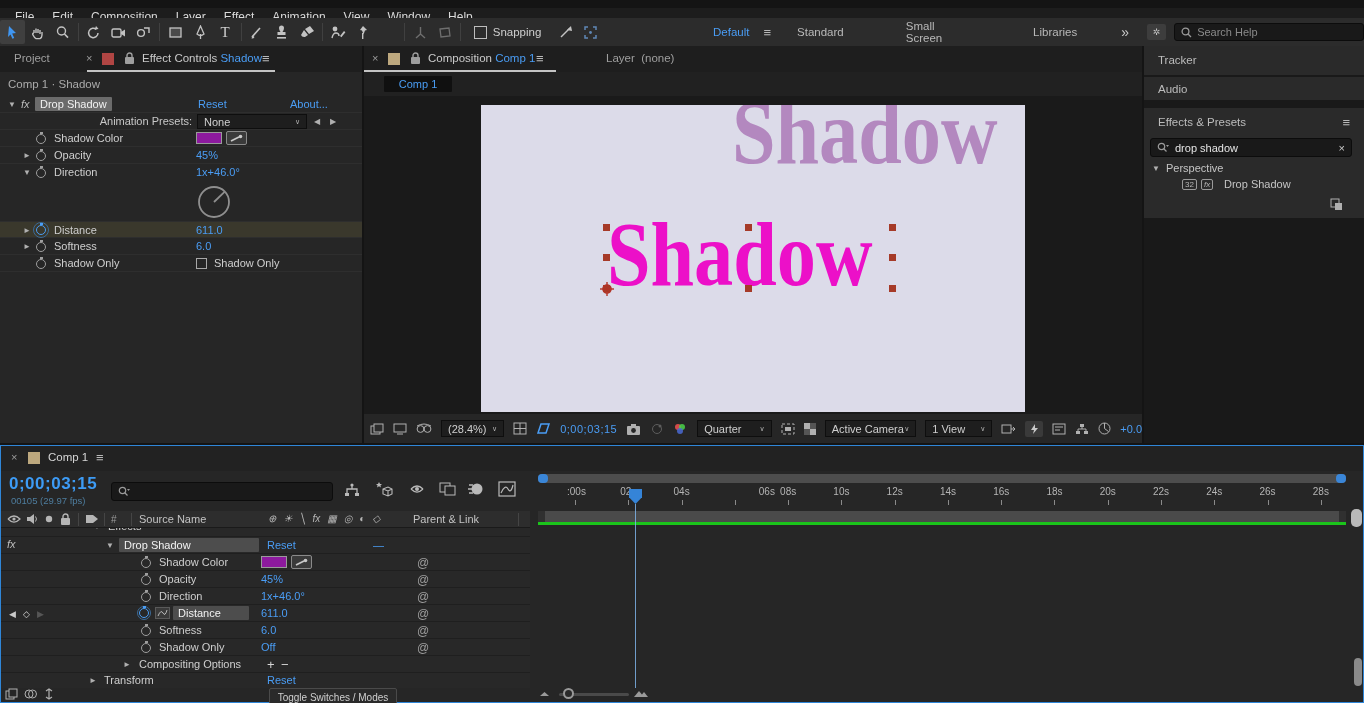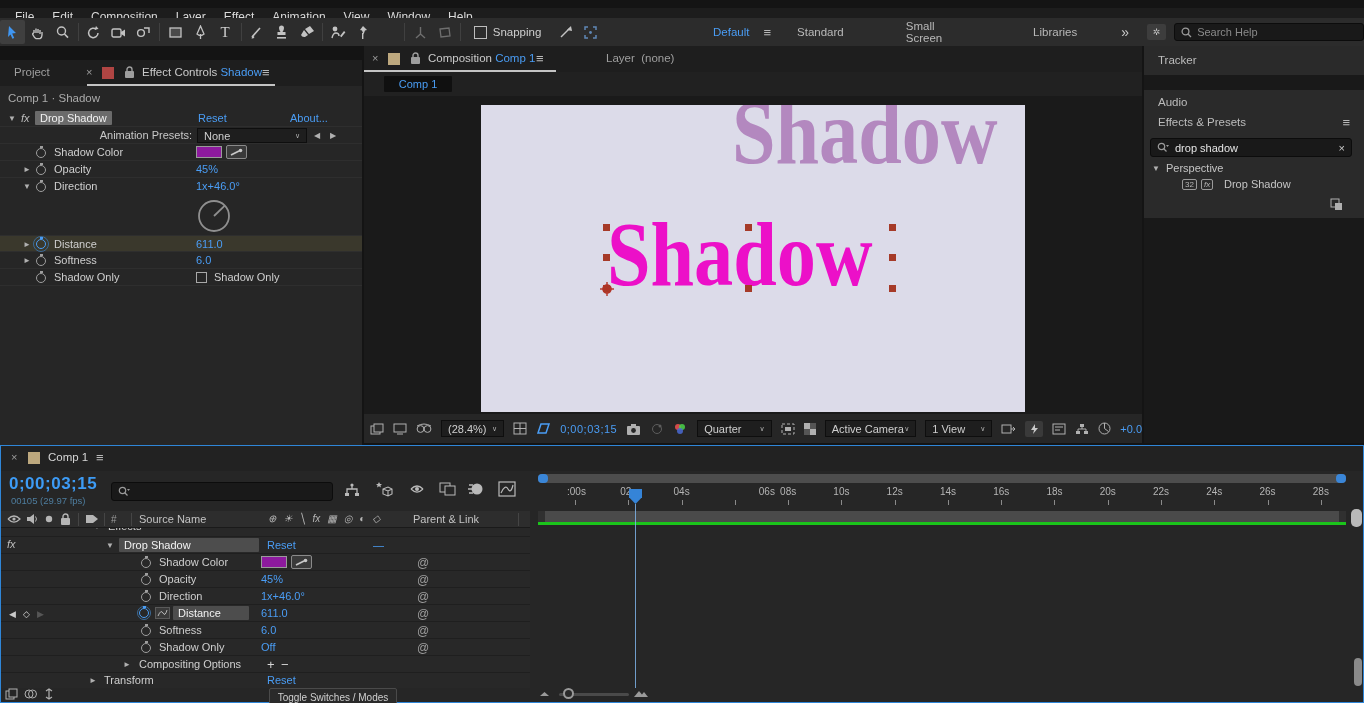--- a/index.html
+++ b/index.html
@@ -183,21 +183,21 @@
     <span>
         <svg width="11" height="11">
           <circle cx="4.5" cy="4.5" r="3.4" stroke="#9a9a9a" fill="none" stroke-width="1.3"></circle>
           <line x1="7" y1="7" x2="10" y2="10" stroke="#9a9a9a" stroke-width="1.3"></line>
         </svg>
       </span>
     <input placeholder="Search Help" style="">
   </div>
 </div>
 
-<div class="abs" style="left:0;top:60px;width:362px;height:397px;background:#262626">
+<div class="abs" style="left:0;top:46px;width:362px;height:397px;background:#262626">
   <div class="tabbar">
     <span class="abs tabtext" style="left:14px;top:6px">Project</span>
     <span class="abs dim" style="left:86px;top:6px">×</span>
     <span class="abs" style="left:102px;top:7px;width:12px;height:12px;background:#b04543"></span>
     <span class="abs" style="left:124px;top:6px">
         <svg width="11" height="13">
           <rect x="1" y="5" width="9" height="7" rx="1" fill="#9e9e9e"></rect>
           <path d="M3 5 V3.5 a2.5 2.5 0 0 1 5 0 V5" stroke="#9e9e9e" fill="none" stroke-width="1.4"></path>
         </svg>
       </span>
@@ -432,21 +432,21 @@
         </svg>
       </span>
     <span class="blue">+0.0</span>
   </div>
 </div>
 
 <div class="abs" style="left:1144px;top:46px;width:220px;height:397px;background:#191919">
   <div class="hdrbar" style="top:0;height:29px">
       <span>Info</span>
     </div>
-  <div class="hdrbar" style="top:44px;height:23px">
+  <div class="hdrbar" style="top:31px;height:23px">
       <span>Audio</span>
     </div>
   <div class="hdrbar" style="top:62px;height:28px;justify-content:space-between;padding-right:14px">
     <span>Effects &amp; Presets</span>
     <span style="font-size:13px;color:#b9b9b9">≡</span>
   </div>
   <div class="abs" style="left:0;top:90px;width:220px;height:82px;background:#2a2a2a">
     <div class="searchbox" style="position:absolute;left:6px;top:2px;width:202px;height:19px">
       <span>
           <svg width="13" height="11">

